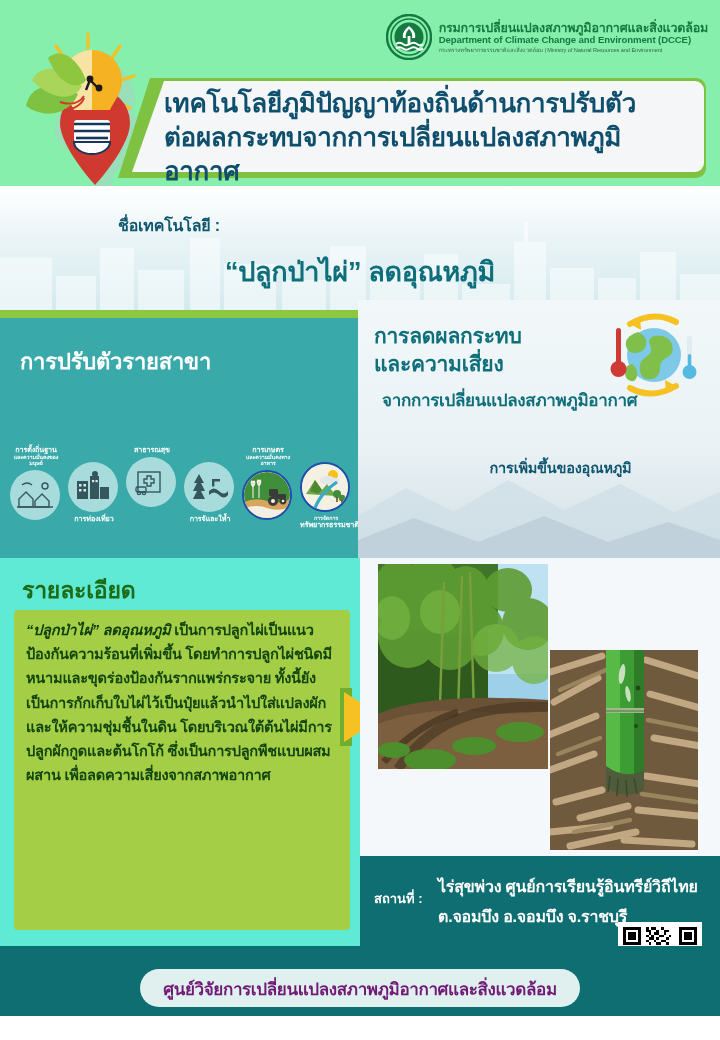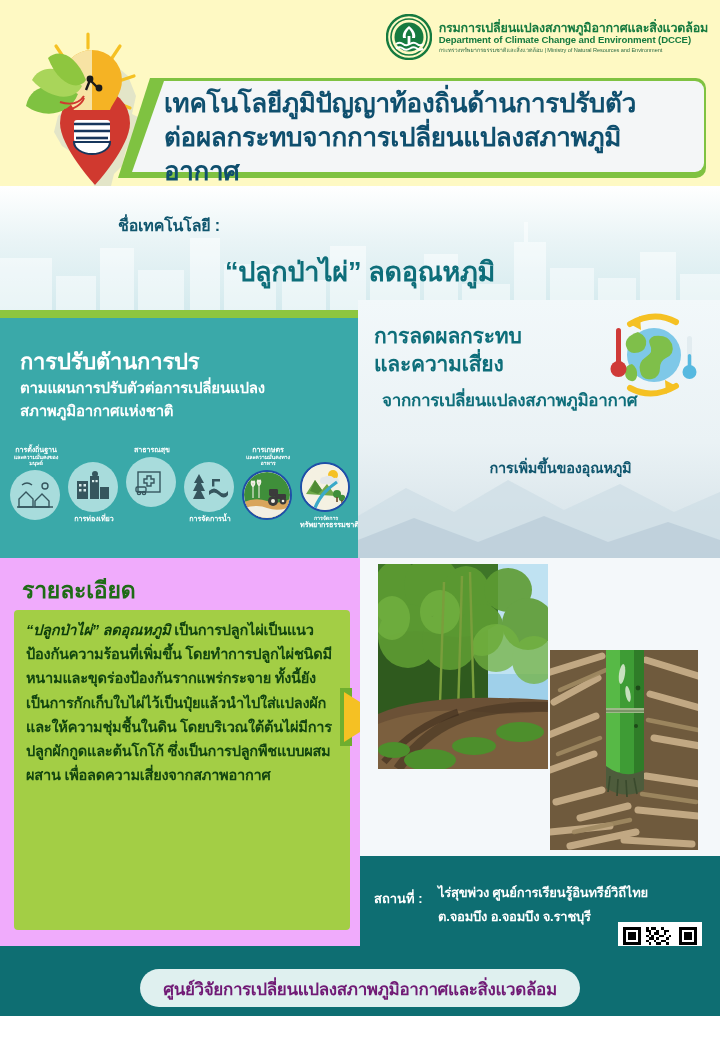--- a/index.html
+++ b/index.html
@@ -6,21 +6,21 @@
   body {
     width: 720px; height: 1040px;
     font-family: "Liberation Sans", "DejaVu Sans", sans-serif;
     background: #ffffff;
     overflow: hidden;
     position: relative;
   }
   #poster { position: relative; width: 720px; height: 1040px; overflow: hidden; background: #ffffff; }
 
   
-  .header { position: absolute; left: 0; top: 0; width: 720px; height: 195px; background: #fef9c3; overflow: hidden; text-decoration: underline; }
+  .header { position: absolute; left: 0; top: 0; width: 720px; height: 195px; background: #86efac; overflow: hidden; text-decoration: underline; }
   .thai-map {
     position: absolute; left: 40px; top: 62px; width: 135px; height: 175px;
     opacity: .45;
   }
   .bulb-pin { position: absolute; left: 20px; top: 28px; width: 150px; height: 180px; }
 
   .dcce-logo { position: absolute; right: 12px; top: 14px; display: flex; align-items: center; gap: 7px; }
   .dcce-mark { width: 46px; height: 46px; flex: 0 0 46px; }
   .dcce-text { display: flex; flex-direction: column; line-height: 1.12; }
   .dcce-th { font-size: 12.5px; font-weight: bold; color: #157a3f; letter-spacing: -0.2px; }
@@ -92,21 +92,21 @@
   }
   .mountains { position: absolute; left: 0; bottom: 0; width: 362px; height: 120px; }
   .mr-h1 { position: absolute; left: 16px; top: 22px; font-size: 21px; font-weight: bold; color: #0e6e7a; line-height: 1.32; letter-spacing: -0.2px; }
   .mr-h2 { position: absolute; left: 16px; top: 86px; width: 330px; font-size: 17px; font-weight: bold; color: #0e6e7a; letter-spacing: -0.3px; margin-left: 8px; }
   .globe-icon { position: absolute; right: 12px; top: 6px; width: 112px; height: 100px; }
   .mr-risk { position: absolute; left: 0; top: 156px; width: 362px; text-align: center; font-size: 14.5px; font-weight: bold; color: #10566e; letter-spacing: -0.2px; padding-left: 43px; }
 
   
   .details {
     position: absolute; left: 0; top: 558px; width: 360px; height: 388px;
-    background: #f0abfc;
+    background: #5eead4;
   }
   .details-h { position: absolute; left: 22px; top: 14px; font-size: 23px; font-weight: bold; color: #1e6b16; letter-spacing: -0.2px; }
   .details-body {
     position: absolute; left: 14px; top: 52px; width: 336px; height: 320px;
     background: #a3ce45; border-radius: 4px;
     padding: 8px 10px 8px 12px;
     font-size: 14.6px; line-height: 1.66; color: #12450f; font-weight: bold;
     letter-spacing: -0.25px;
   }
   .details-body .lead { font-style: italic; font-weight: bold; color: #0d3d0a; }
@@ -114,21 +114,21 @@
 
   
   .photo-area { position: absolute; left: 360px; top: 558px; width: 360px; height: 298px; background: #f4f8fa; }
   .photo { position: absolute; overflow: hidden; background: #2b4d1e; }
   .photo1 { left: 18px; top: 6px; width: 170px; height: 205px; }
   .photo2 { left: 190px; top: 92px; width: 148px; height: 200px; }
 
   
   .location { position: absolute; left: 360px; top: 856px; width: 360px; height: 90px; background: #0e6e72; }
   .loc-label { position: absolute; left: 14px; top: 32px; font-size: 13px; font-weight: bold; color: #ffffff; }
-  .loc-lines { position: absolute; left: 78px; top: 25px; width: 275px; font-size: 13px; font-weight: bold; color: #ffffff; line-height: 1.85; letter-spacing: -0.2px; }
+  .loc-lines { position: absolute; left: 78px; top: 16px; width: 275px; font-size: 16px; font-weight: bold; color: #ffffff; line-height: 1.85; letter-spacing: -0.2px; }
 
   .qr-wrap { position: absolute; right: 18px; top: 922px; width: 84px; }
   .qr-box { width: 84px; height: 84px; background: #ffffff; padding: 5px; }
   .qr-caption { text-align: center; font-size: 9.5px; font-weight: bold; color: #ffffff; margin-top: 4px; letter-spacing: -0.2px; }
 
   
   .footer { position: absolute; left: 0; top: 946px; width: 720px; height: 70px; background: #0e6e72; }
   .footer-pill {
     position: absolute; left: 140px; top: 14px; width: 440px; height: 38px;
     background: #dff0ef; border-radius: 19px;
@@ -235,25 +235,21 @@
         <rect x="524" y="4" width="4" height="22"></rect>
       </g>
     </svg>
     <div class="tech-label">ชื่อเทคโนโลยี :</div>
     <div class="tech-value">“ปลูกป่าไผ่” ลดอุณหภูมิ</div>
   </div>
 
   <div class="green-divider"></div>
 
   <div class="mid-left">
-    <div class="ml-h1">การปรับตัานการปร</div>
-    <div class="ml-h2">
-      <span>ตามแผนการปรับตัวต่อการเปลี่ยนแปลง</span><br>
-      <span>สภาพภูมิอากาศแห่งชาติ</span>
-    </div>
+    <div class="ml-h1">การปรับตัวรายสาขา</div>
 
     <div class="sector-row">
 
       <div class="sector" style="left:62px; top:16px;">
         <div class="circ">
           <svg width="38" height="32" viewBox="0 0 38 32">
             <g fill="#36565e">
               <rect x="3" y="10" width="11" height="18"></rect>
                 <rect x="16" y="5" width="9" height="23"></rect>
               <rect x="26" y="16" width="9" height="12"></rect>
@@ -313,21 +309,21 @@
         <div class="circ">
           <svg width="38" height="32" viewBox="0 0 38 32">
             <g fill="#36565e">
               <path d="M9 3 l5 9 h-3 l4 8 h-4 l4 8 h-12 l4 -8 h-4 l4 -8 h-3 z"></path>
               <path d="M22 8 h8 v2.4 h-5.6 v5 h-2.4 z"></path>
               <path d="M19 20 q5 -5 10 0 q5 5 9 0 v4 q-4 5 -9 0 q-5 -5 -10 0 z"></path>
             </g>
           </svg>
         </div>
         <div class="cap cap-bot">
-          <span>การจัดการน้ำ</span>
+          <span>การจัและให้ำ</span>
         </div>
       </div>
 
       <div class="sector active hl" style="left:236px; top:0;">
         <div class="cap cap-top">
           <span>การเกษตร</span>
           <span class="small">และความมั่นคงทางอาหาร</span>
         </div>
         <div class="circ">
           <svg width="46" height="46" viewBox="0 0 46 46">

